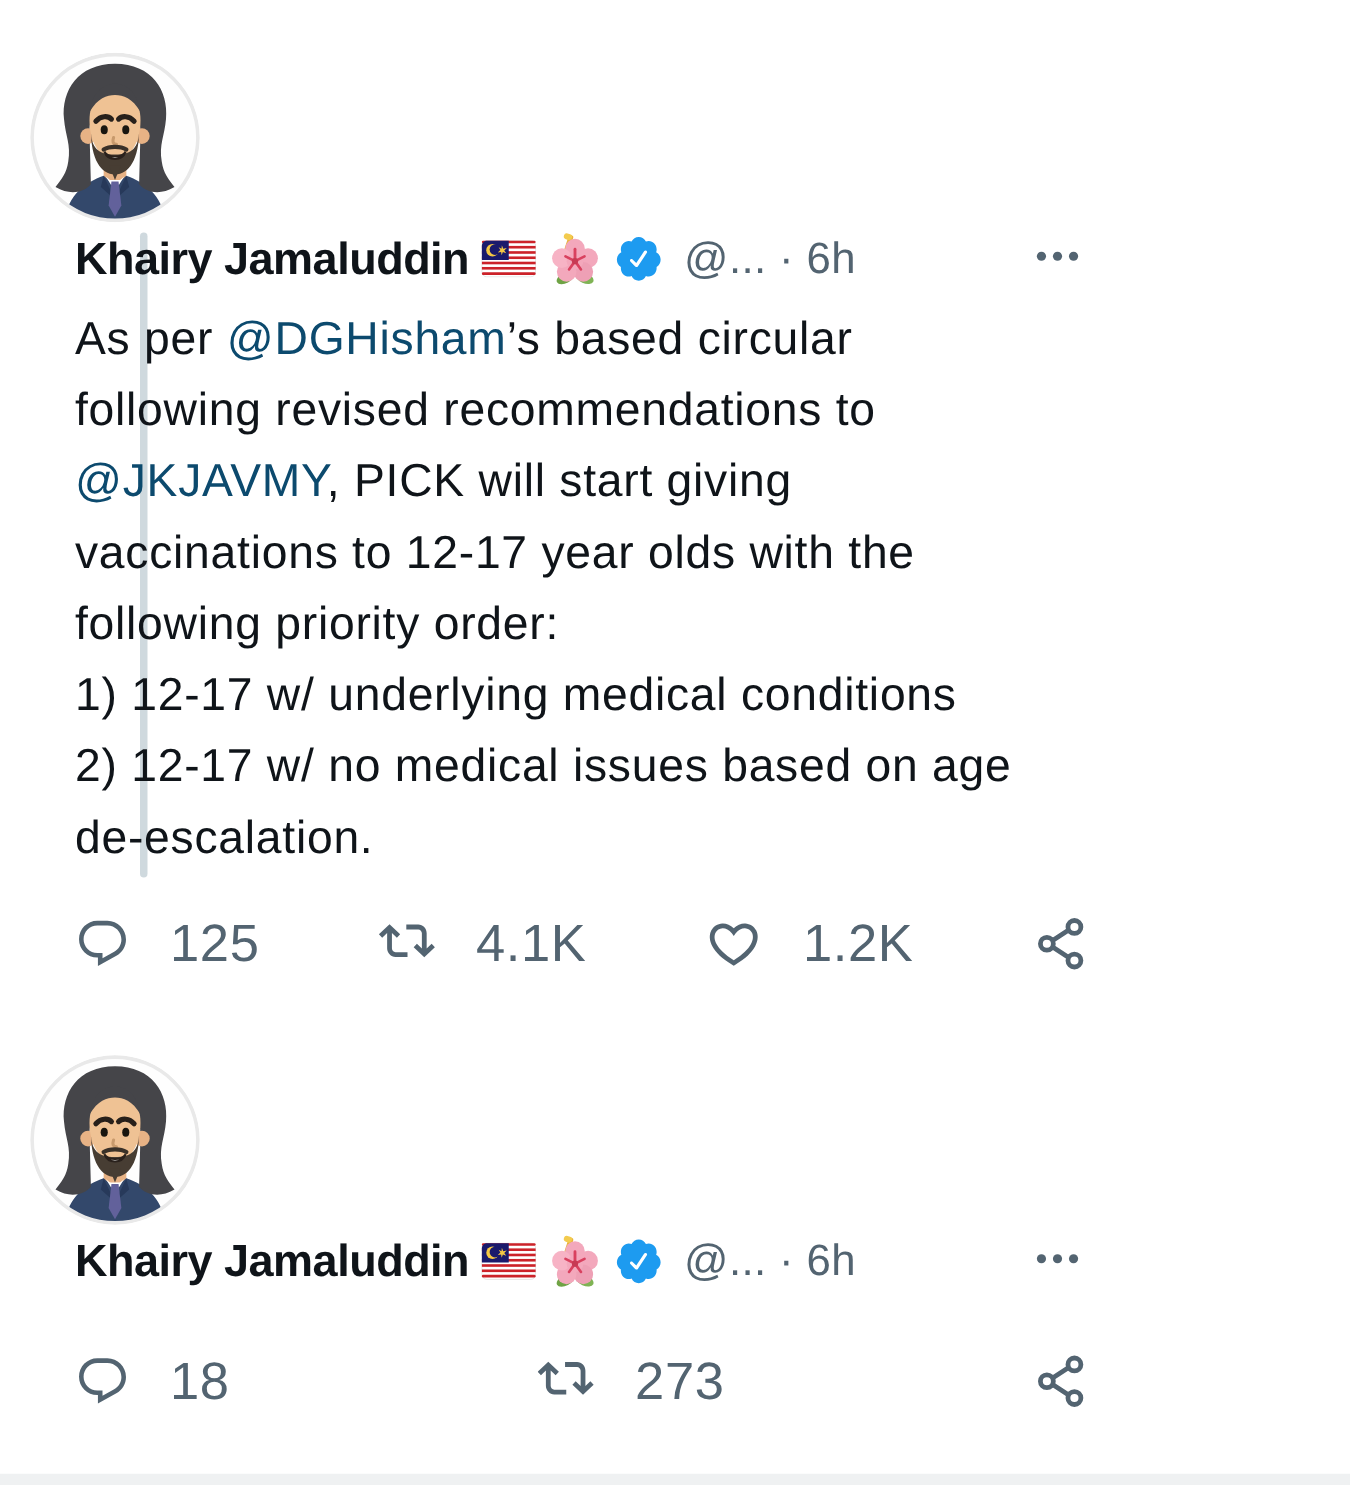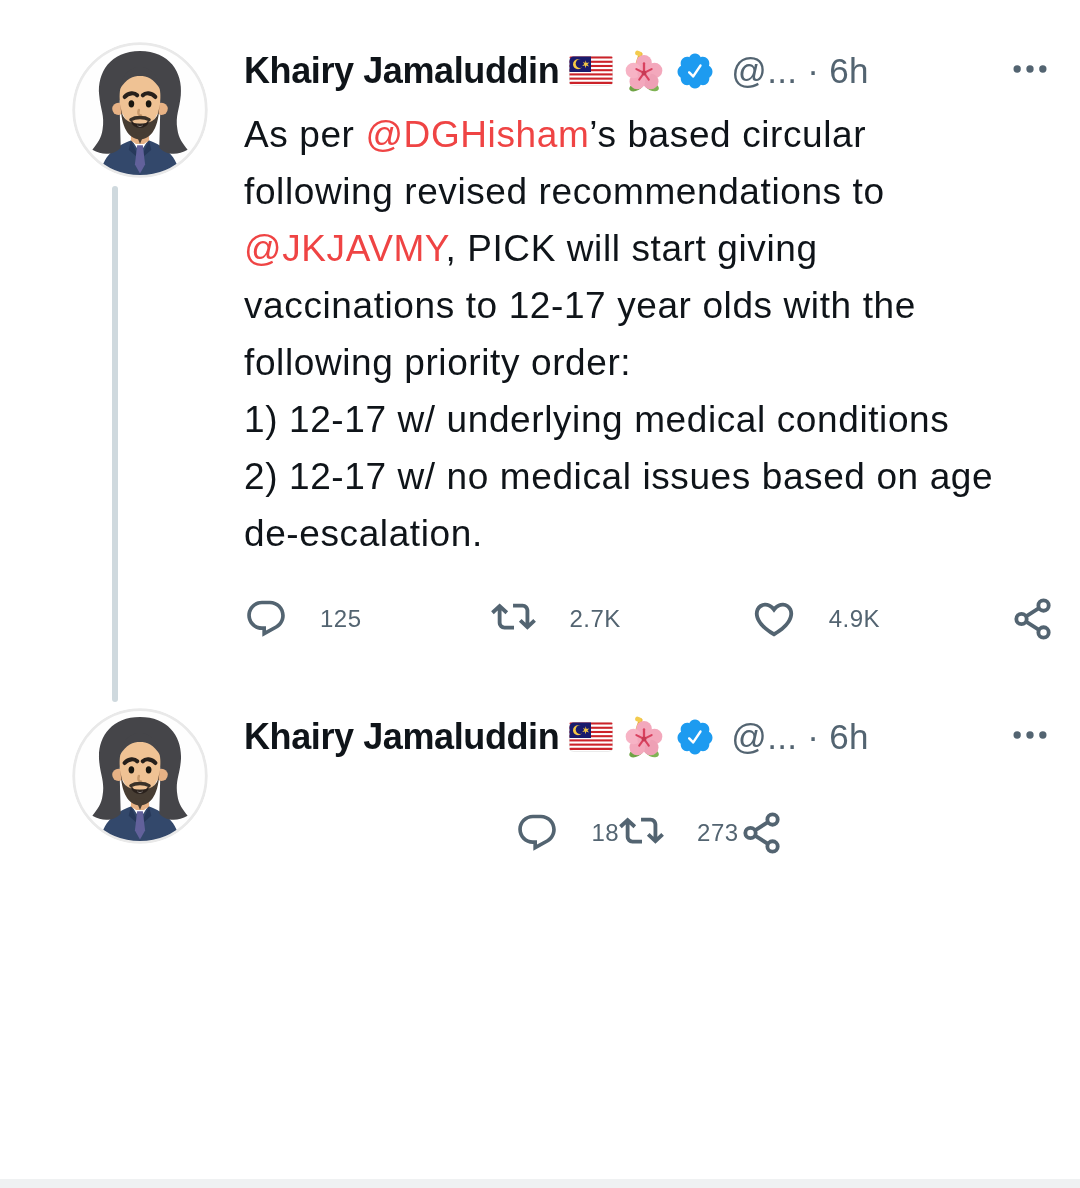--- a/index.html
+++ b/index.html
@@ -5,21 +5,21 @@
   * { margin:0; padding:0; box-sizing:border-box; }
   html,body { background:#ffffff; }
   .page {
     position:relative;
     width:1080px; height:1188px;
     background:#ffffff;
     font-family:"Liberation Sans", sans-serif;
     color:#0f1419;
     overflow:hidden;
   }
-  .tweet { display:flex; padding-left:72px; padding-right:0; position:relative; }
+  .tweet { display:flex; padding-left:24px; padding-right:0; position:relative;flex-direction:column; }
   .tweet-1 { padding-top:42px; }
   .tweet-2 { margin-top:64px; }
   .avatar-col { width:136px; flex:none; }
   .avatar {
     width:136px; height:136px; border-radius:50%;
     display:block;
   }
   .content-col { margin-left:36px; width:832px; flex:none; }
   .name-row {
     display:flex; align-items:center;
@@ -38,30 +38,30 @@
   }
   .hg-dot { margin:0 10px; }
   .more-btn { margin-left:auto; flex:none; cursor:pointer; padding:4px; }
   .tweet-text {
     margin-top:8px;
     font-size:37px; line-height:57px; letter-spacing:0.6px;
     white-space:pre-wrap;
     color:#0f1419;
     width:832px;
   }
-  .mention { color:#ef4444; text-decoration:none; cursor:pointer; }
+  .mention { color:#0c4a6e; text-decoration:none; cursor:pointer; }
   .mention.underlined { text-decoration:underline; }
   .actions {
     display:flex; justify-content:space-between; align-items:center;
     width:812px; margin-top:32px; height:50px;
   }
-  .t2-actions { margin-top:44px;justify-content:center; }
+  .t2-actions { margin-top:44px; }
   .action {
     display:flex; align-items:center; gap:32px;
-    color:#536471; font-size:24px; letter-spacing:0.5px;
+    color:#536471; font-size:42px; letter-spacing:0.5px;
     cursor:pointer;
   }
   .action svg { display:block; }
   .count { min-width:10px; }
   .thread-line {
     position:absolute; left:112px; top:186px;
     width:6px; height:516px; border-radius:3px;
     background:#cfd9de;
   }
   .bottom-divider {
@@ -242,27 +242,27 @@
         <div class="action">
           <svg width="44" height="44">
               <use href="#icon-reply"></use>
             </svg>
           <span class="count">125</span>
         </div>
         <div class="action">
           <svg width="46" height="46">
               <use href="#icon-retweet"></use>
             </svg>
-          <span class="count">2.7K</span>
+          <span class="count">4.1K</span>
         </div>
         <div class="action">
           <svg width="46" height="46">
               <use href="#icon-heart"></use>
             </svg>
-          <span class="count">4.9K</span>
+          <span class="count">1.2K</span>
         </div>
         <div class="action">
           <svg width="46" height="46">
               <use href="#icon-share"></use>
             </svg>
         </div>
       </div>
     </div>
   </div>
 

